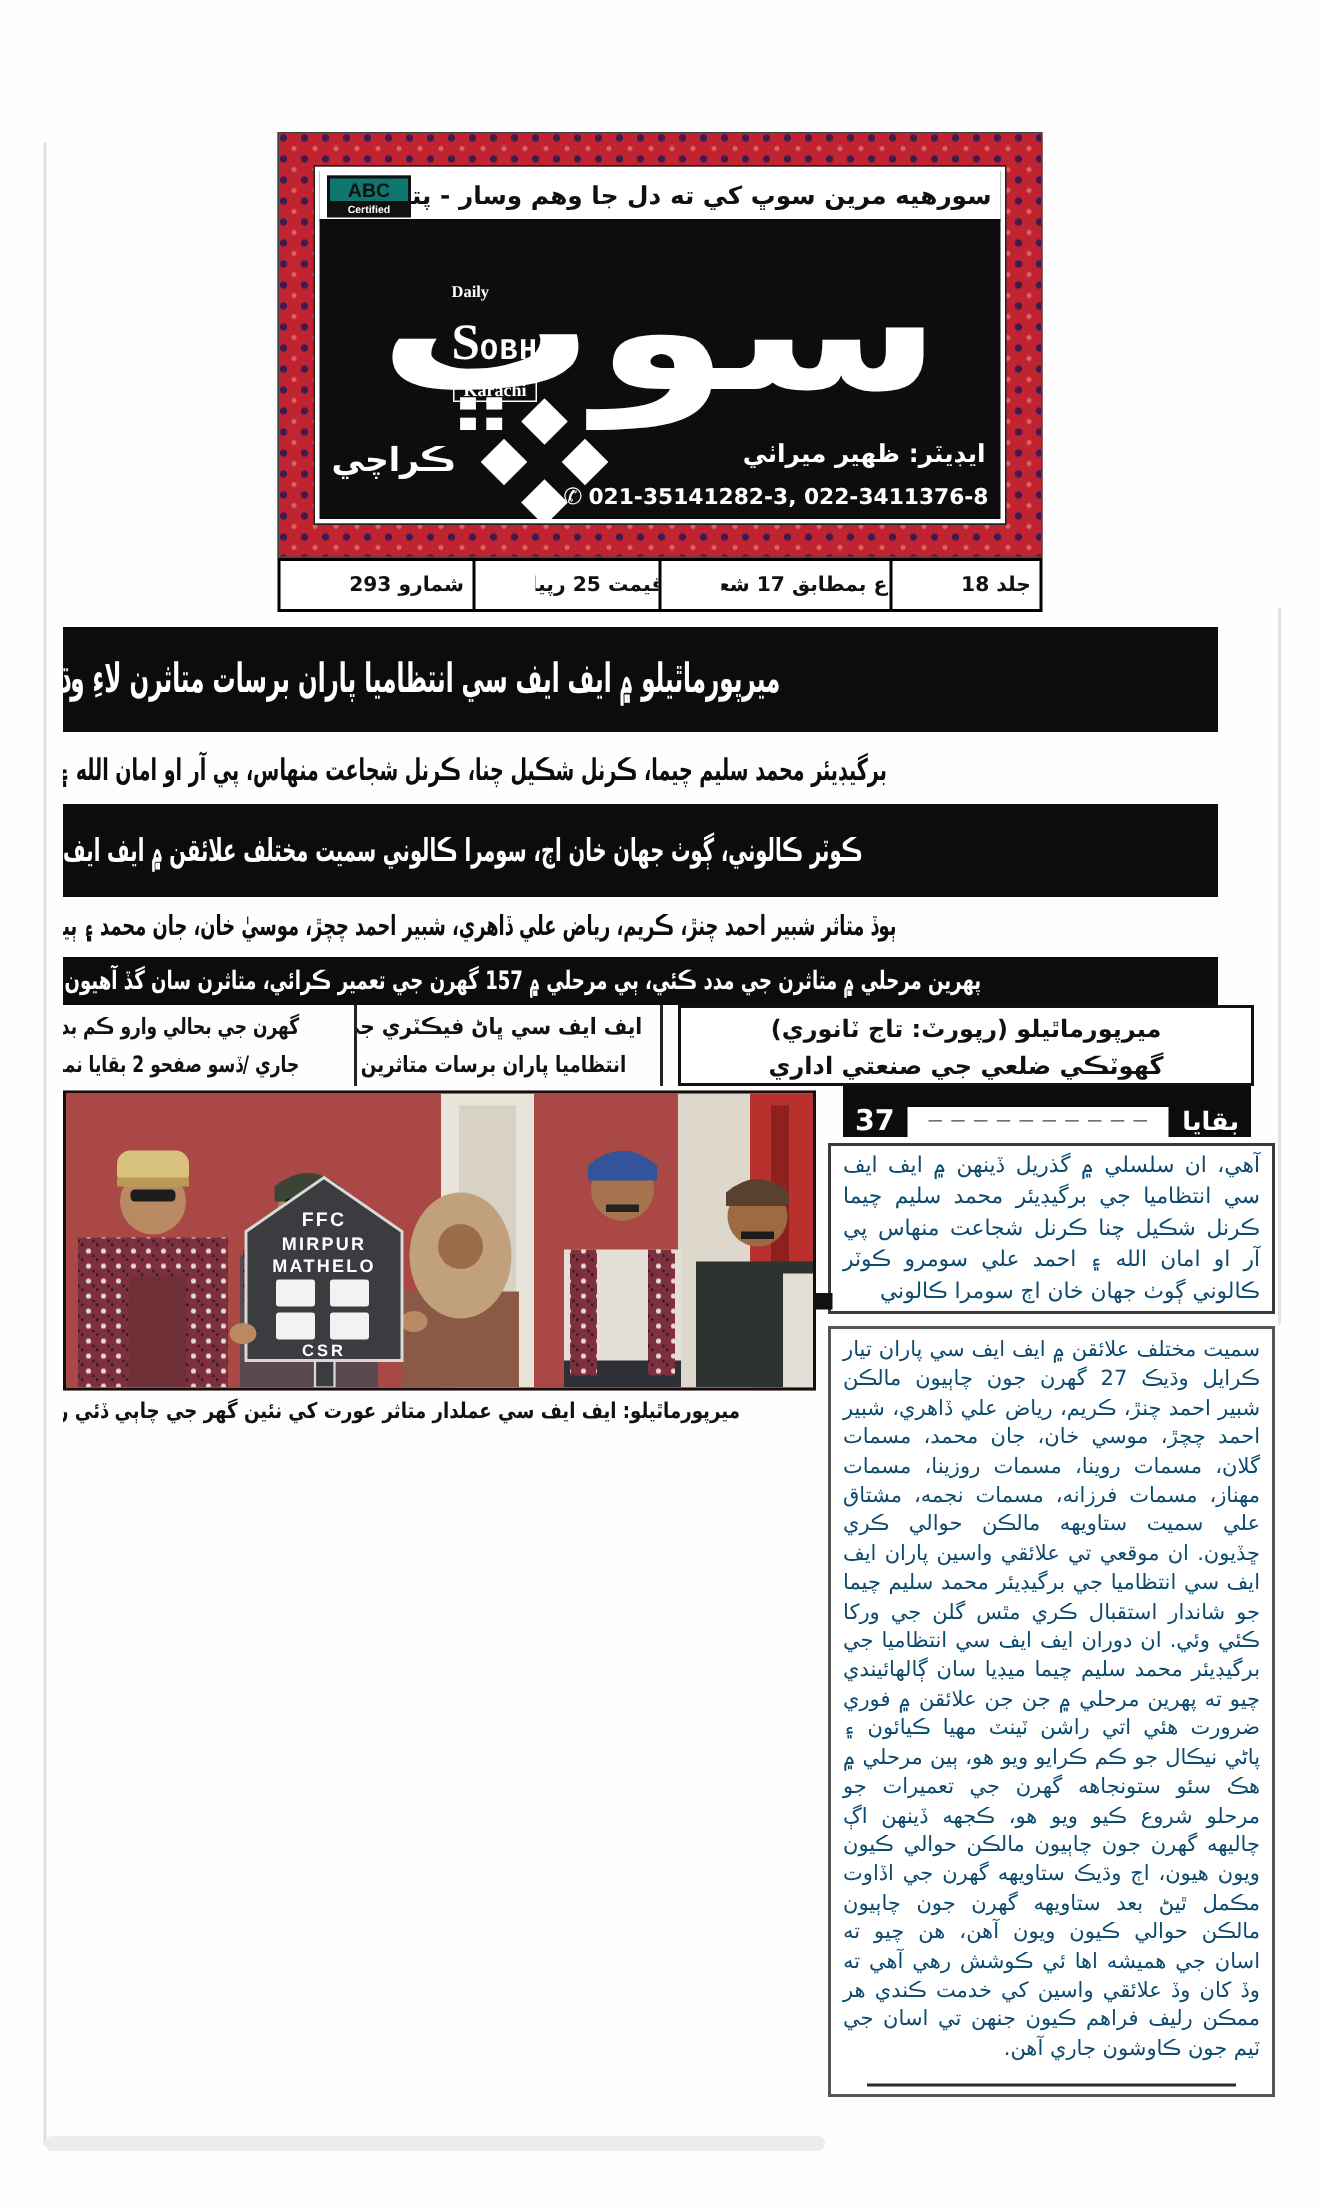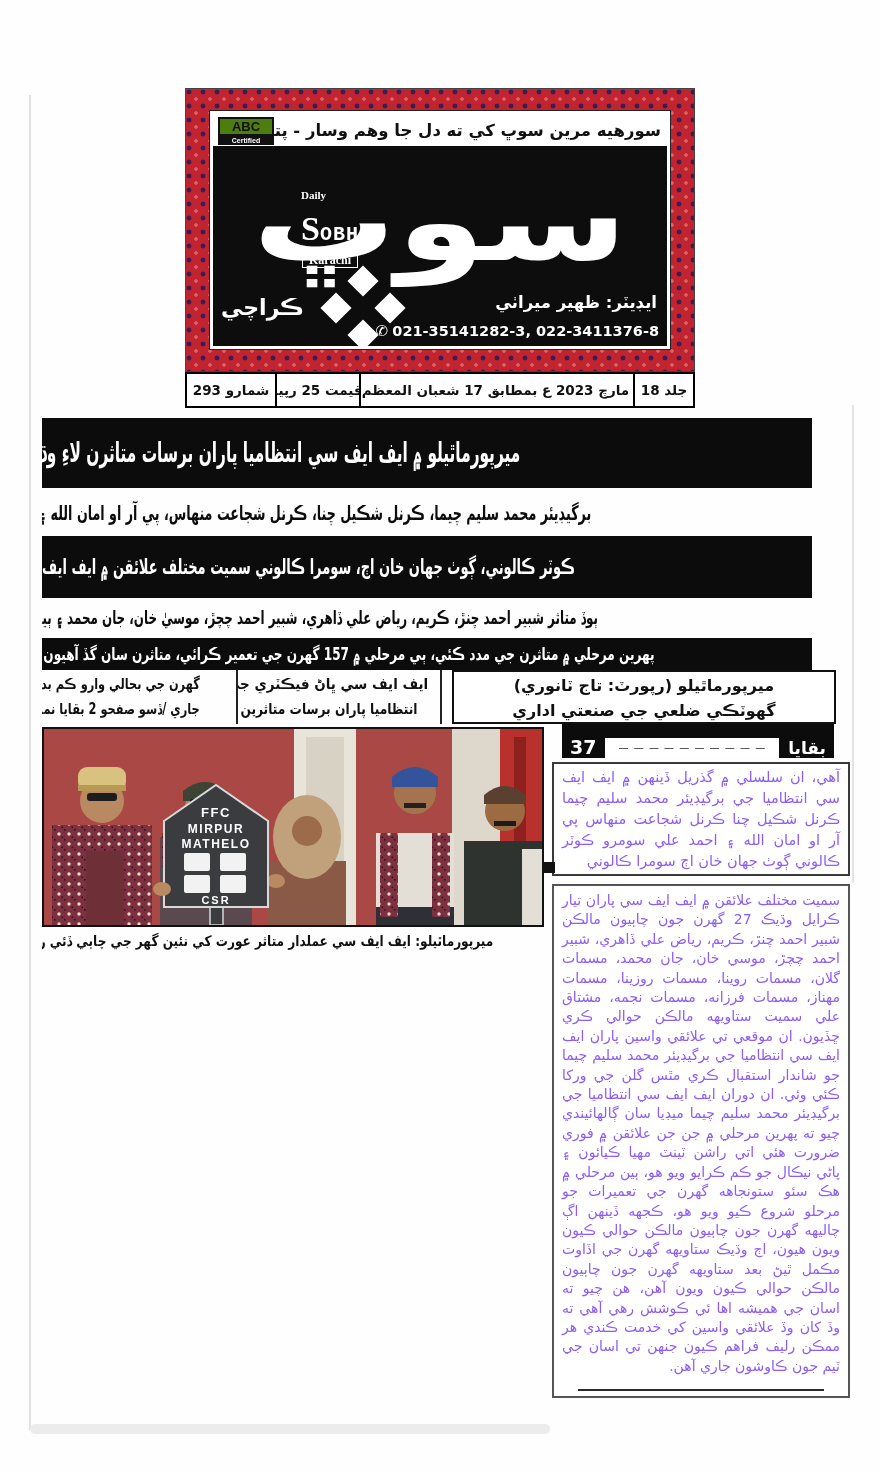--- a/index.html
+++ b/index.html
@@ -15,21 +15,21 @@
   
   .masthead{position:absolute;left:185px;top:88px;width:510px;height:284px;box-sizing:border-box;
     padding:22px 24px;background-color:#bf2430;
     background-image:radial-gradient(circle at 3px 3px,#3f1c4f 2.2px,transparent 2.7px),
                      radial-gradient(circle at 10px 10px,#e26060 1.5px,transparent 1.9px);
     background-size:14px 14px;border:1px solid #444;}
   .masthead-inner{position:relative;width:100%;height:100%;background:#0d0d0d;border:3px solid #fff;outline:1px solid #222;box-sizing:border-box;}
   .tagline-strip{position:relative;height:34px;background:#fff;display:flex;align-items:center;justify-content:flex-end;padding:0 6px;box-sizing:border-box;border-bottom:2px solid #0d0d0d;}
   .tagline{font-size:16.5px;font-weight:bold;color:#111;white-space:nowrap;max-width:385px;overflow:visible;}
   .abc-badge{position:absolute;left:5px;top:3px;width:56px;text-align:center;line-height:1;}
-  .abc-top{display:block;font-family:"Liberation Sans",sans-serif;font-size:13px;font-weight:bold;color:#111;border:2px solid #111;background:#4d7c0f;padding:1px 0;}
+  .abc-top{display:block;font-family:"Liberation Sans",sans-serif;font-size:13px;font-weight:bold;color:#111;border:2px solid #111;background:#0f766e;padding:1px 0;}
   .abc-bottom{display:block;font-family:"Liberation Sans",sans-serif;font-size:7px;font-weight:bold;color:#fff;background:#111;padding:1px 0;}
   .black-area{position:relative;height:calc(100% - 34px);overflow:hidden;color:#fff;}
   .slogan-row{position:relative;height:30px;}
   .daily-word{position:absolute;left:14px;top:5px;font-size:18px;font-weight:bold;}
   .slogan{position:absolute;right:30px;top:5px;font-size:18px;font-weight:bold;white-space:nowrap;}
   .nameplate{position:absolute;left:0;right:0;top:12px;text-align:center;font-size:112px;font-weight:bold;line-height:1.1;transform:scaleX(1.28);transform-origin:center;color:#fff;}
   .sobh-logo{position:absolute;left:88px;top:42px;text-align:center;line-height:1;z-index:3;}
   .logo-daily{display:block;font-family:"Liberation Serif",serif;font-size:11px;font-weight:bold;text-align:left;margin-bottom:11px;}
   .logo-main{border-bottom:3px solid #fff;padding-bottom:1px;}
   .logo-s{font-family:"Liberation Serif",serif;font-size:34px;font-weight:bold;}
@@ -41,21 +41,21 @@
   .diamonds .d2{left:0;top:27px;}
   .diamonds .d3{left:54px;top:27px;}
   .diamonds .d4{left:27px;top:54px;}
   .city-label{position:absolute;left:8px;bottom:26px;font-size:22px;font-weight:bold;z-index:3;}
   .editor-line{position:absolute;right:10px;bottom:34px;font-size:16.5px;font-weight:bold;z-index:3;white-space:nowrap;}
   .phone-line{position:absolute;right:8px;bottom:6px;font-family:"DejaVu Sans",sans-serif;font-size:14.5px;font-weight:bold;direction:ltr;z-index:3;white-space:nowrap;}
   .phone-icon{font-size:15px;margin-right:4px;}
 
   
   .dateline{position:absolute;left:185px;top:372px;width:510px;height:36px;box-sizing:border-box;border:2px solid #000;background:#fff;display:flex;direction:rtl;align-items:stretch;}
-  .dateline .cell{display:flex;align-items:center;justify-content:center;font-size:13.5px;font-weight:bold;color:#111;white-space:nowrap;overflow:hidden;padding:0 3px;box-sizing:border-box;}
+  .dateline .cell{display:flex;align-items:center;justify-content:center;font-size:13.5px;font-weight:bold;color:#111;white-space:nowrap;overflow:hidden;padding:0 3px;box-sizing:border-box;margin-left:40px;}
   .dateline .cell + .cell{border-right:2px solid #000;}
   .cell.volume{width:58px;flex:none;}
   .cell.date{flex:1;}
   .cell.price{width:84px;flex:none;}
   .cell.issue{width:90px;flex:none;}
 
   
   .band{position:absolute;left:42px;width:770px;box-sizing:border-box;text-align:center;direction:rtl;overflow:hidden;white-space:nowrap;}
   .band .fit{display:inline-block;white-space:nowrap;}
   .headline-band{top:418px;height:70px;background:#0c0c0c;color:#fff;font-size:27px;font-weight:bold;line-height:70px;}
@@ -77,21 +77,21 @@
   .rem-num{color:#fff;font-weight:bold;font-size:19px;font-family:"DejaVu Sans",sans-serif;}
   .rem-dashes{background:#fff;color:#222;height:20px;line-height:20px;flex:1;margin:0 9px;text-align:center;font-size:10px;letter-spacing:1px;overflow:hidden;white-space:nowrap;}
   .rem-label{color:#fff;font-weight:bold;font-size:17px;}
 
   
   .photo-frame{position:absolute;left:42px;top:727px;width:498px;height:196px;border:2px solid #111;box-sizing:content-box;background:#fca5a5;overflow:hidden;}
   .photo-caption{position:absolute;left:42px;top:927px;width:500px;height:28px;line-height:28px;text-align:center;direction:rtl;font-size:14.5px;font-weight:bold;color:#111;white-space:nowrap;overflow:hidden;}
   .photo-caption .fit{display:inline-block;white-space:nowrap;}
 
   
-  .article-block{position:absolute;box-sizing:border-box;direction:rtl;text-align:justify;color:#8b5cf6;background:#fff;}
+  .article-block{position:absolute;box-sizing:border-box;direction:rtl;text-align:justify;color:#0c4a6e;background:#fff;}
   .block1{left:552px;top:762px;width:298px;height:114px;border:2px solid #3a3a3a;padding:3px 8px;font-size:14.5px;line-height:21px;font-weight:500;overflow:hidden;}
   .block2{left:552px;top:884px;width:298px;height:514px;border:2px solid #555;padding:5px 8px;font-size:14px;line-height:19.4px;overflow:hidden;}
   .end-rule{position:absolute;left:24px;right:24px;bottom:5px;border-bottom:2.5px solid #2a2a2a;}
   .ink-dot{position:absolute;left:544px;top:862px;width:11px;height:11px;background:#111;}
 </style>
 </head>
 <body>
 
 <div class="page">
 

